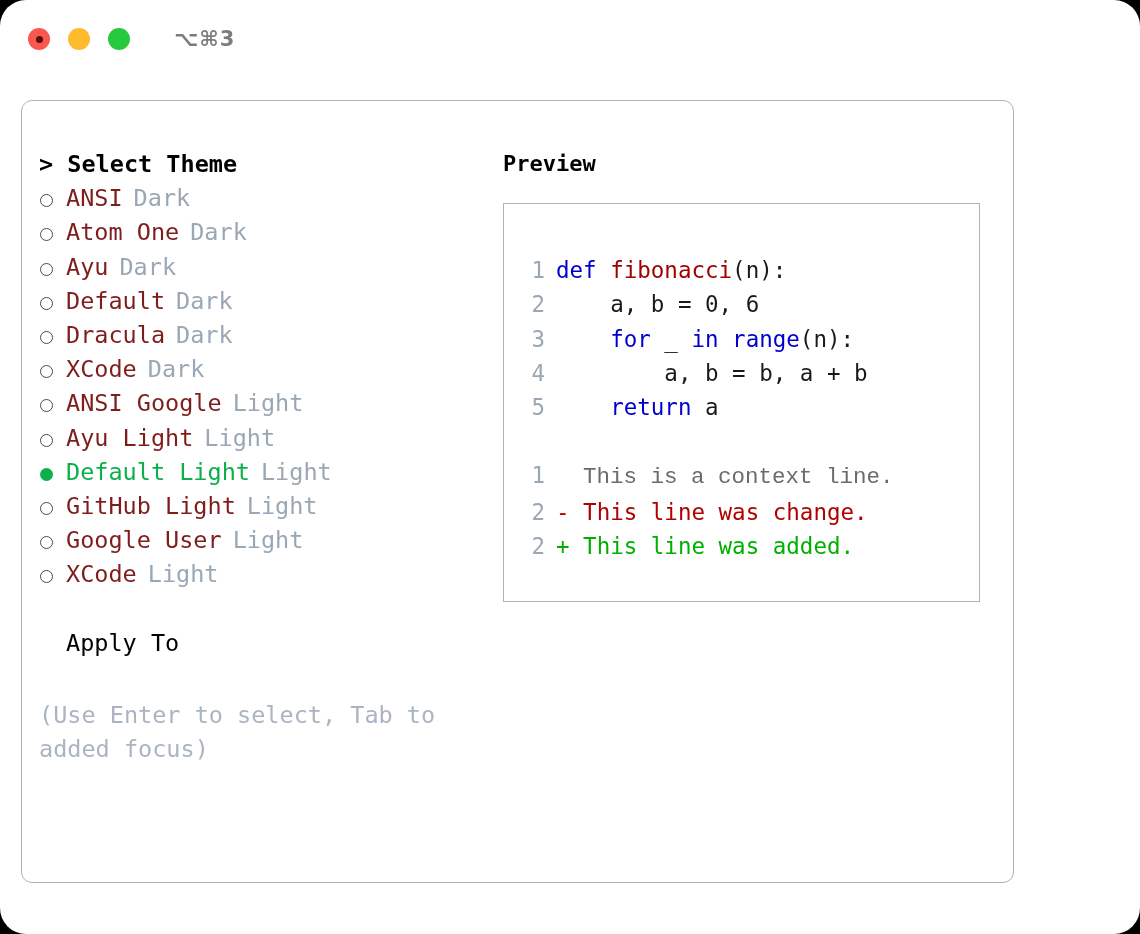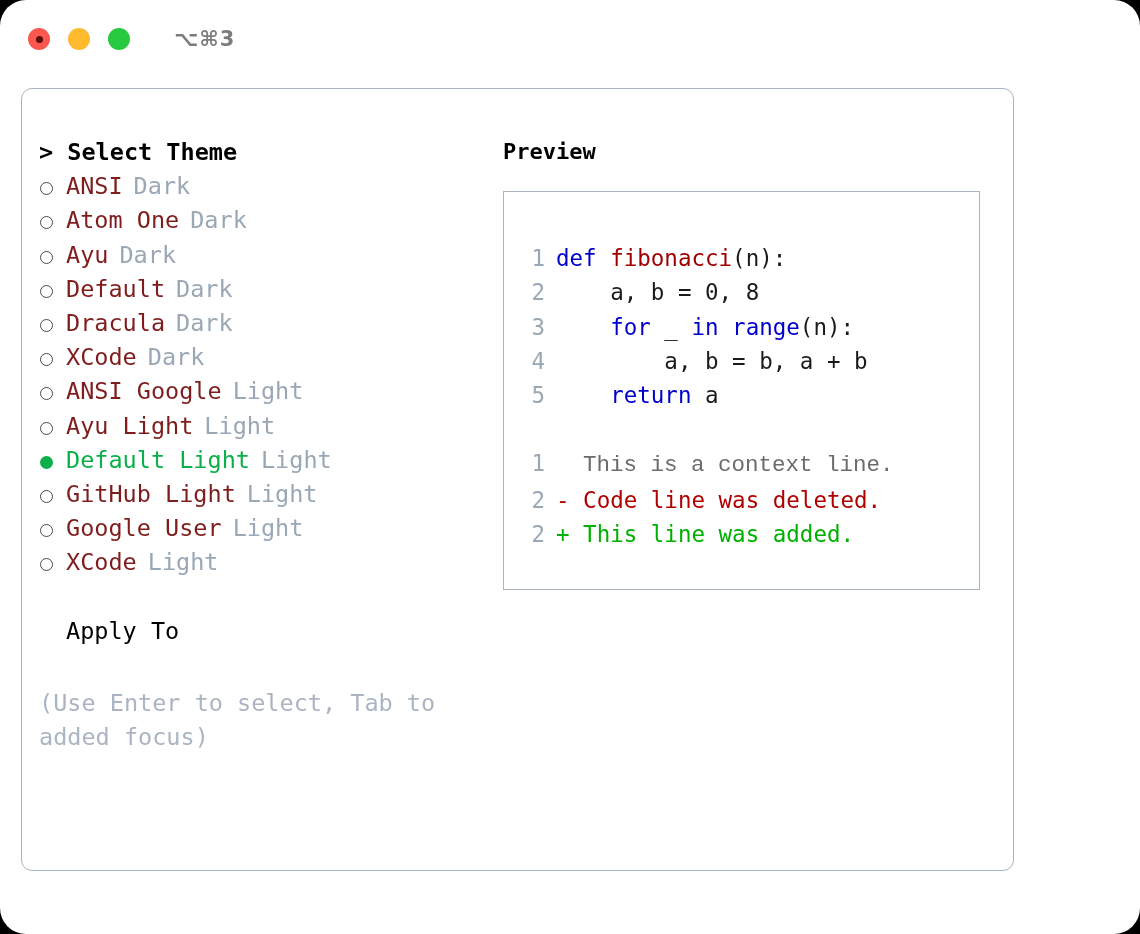--- a/index.html
+++ b/index.html
@@ -66,21 +66,21 @@
     font-size: 21px;
     font-weight: 700;
     color: #7d7d7d;
     letter-spacing: 1px;
   }
 
   
   .card {
     position: absolute;
     left: 21px;
-    top: 88px;
+    top: 100px;
     width: 993px;
     height: 783px;
     border: 1.6px solid #aab4c0;
     border-radius: 11px;
     background: #ffffff;
   }
 
   .columns {
     display: flex;
     padding: 46px 0 0 0;
@@ -241,29 +241,29 @@
         <div class="gap-md"></div>
 
         <div class="hint">(Use Enter to select, Tab to added focus)</div>
       </div>
 
       <div class="col-right">
         <div class="preview-title">Preview</div>
         <div class="preview-box">
           <div id="code-block">
               <div class="code-line"><span class="lineno">1</span><span><span class="kw">def </span><span class="fn">fibonacci</span><span class="code-txt">(n):</span></span></div>
-              <div class="code-line"><span class="lineno">2</span><span><span class="code-txt">    a, b = 0, 8</span></span></div>
+              <div class="code-line"><span class="lineno">2</span><span><span class="code-txt">    a, b = 0, 6</span></span></div>
               <div class="code-line"><span class="lineno">3</span><span><span class="code-txt">    </span><span class="kw">for</span><span class="code-txt"> _ </span><span class="kw">in</span><span class="code-txt"> </span><span class="kw">range</span><span class="code-txt">(n):</span></span></div>
               <div class="code-line"><span class="lineno">4</span><span><span class="code-txt">        a, b = b, a + b</span></span></div>
               <div class="code-line"><span class="lineno">5</span><span><span class="code-txt">    </span><span class="kw">return</span><span class="code-txt"> a</span></span></div>
             </div>
           <div class="blank-line"></div>
           <div id="diff-block">
               <div class="code-line"><span class="lineno">1</span><span><span class="ctx">  This is a context line.</span></span></div>
-              <div class="code-line"><span class="lineno">2</span><span><span class="del">- Code line was deleted.</span></span></div>
+              <div class="code-line"><span class="lineno">2</span><span><span class="del">- This line was change.</span></span></div>
               <div class="code-line"><span class="lineno">2</span><span><span class="add">+ This line was added.</span></span></div>
             </div>
         </div>
       </div>
 
     </div>
   </div>
 </div>
 
 </body></html>

